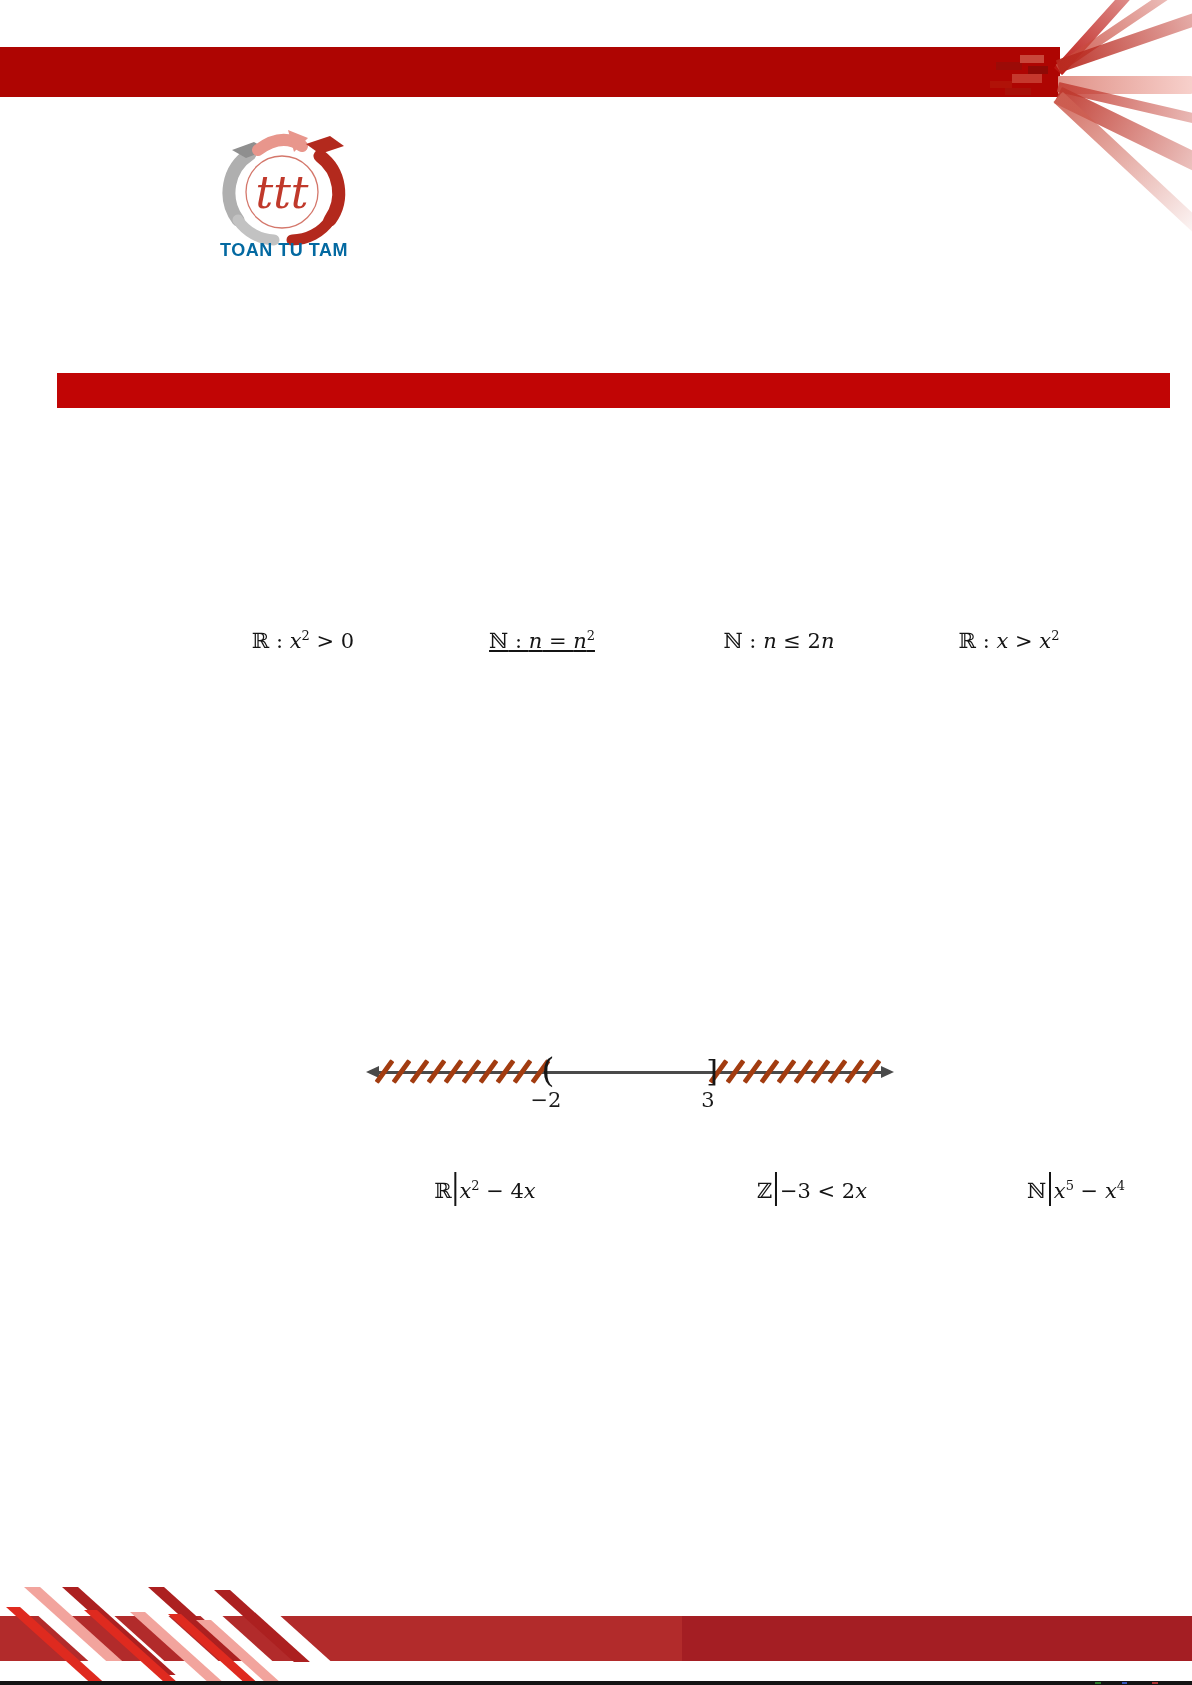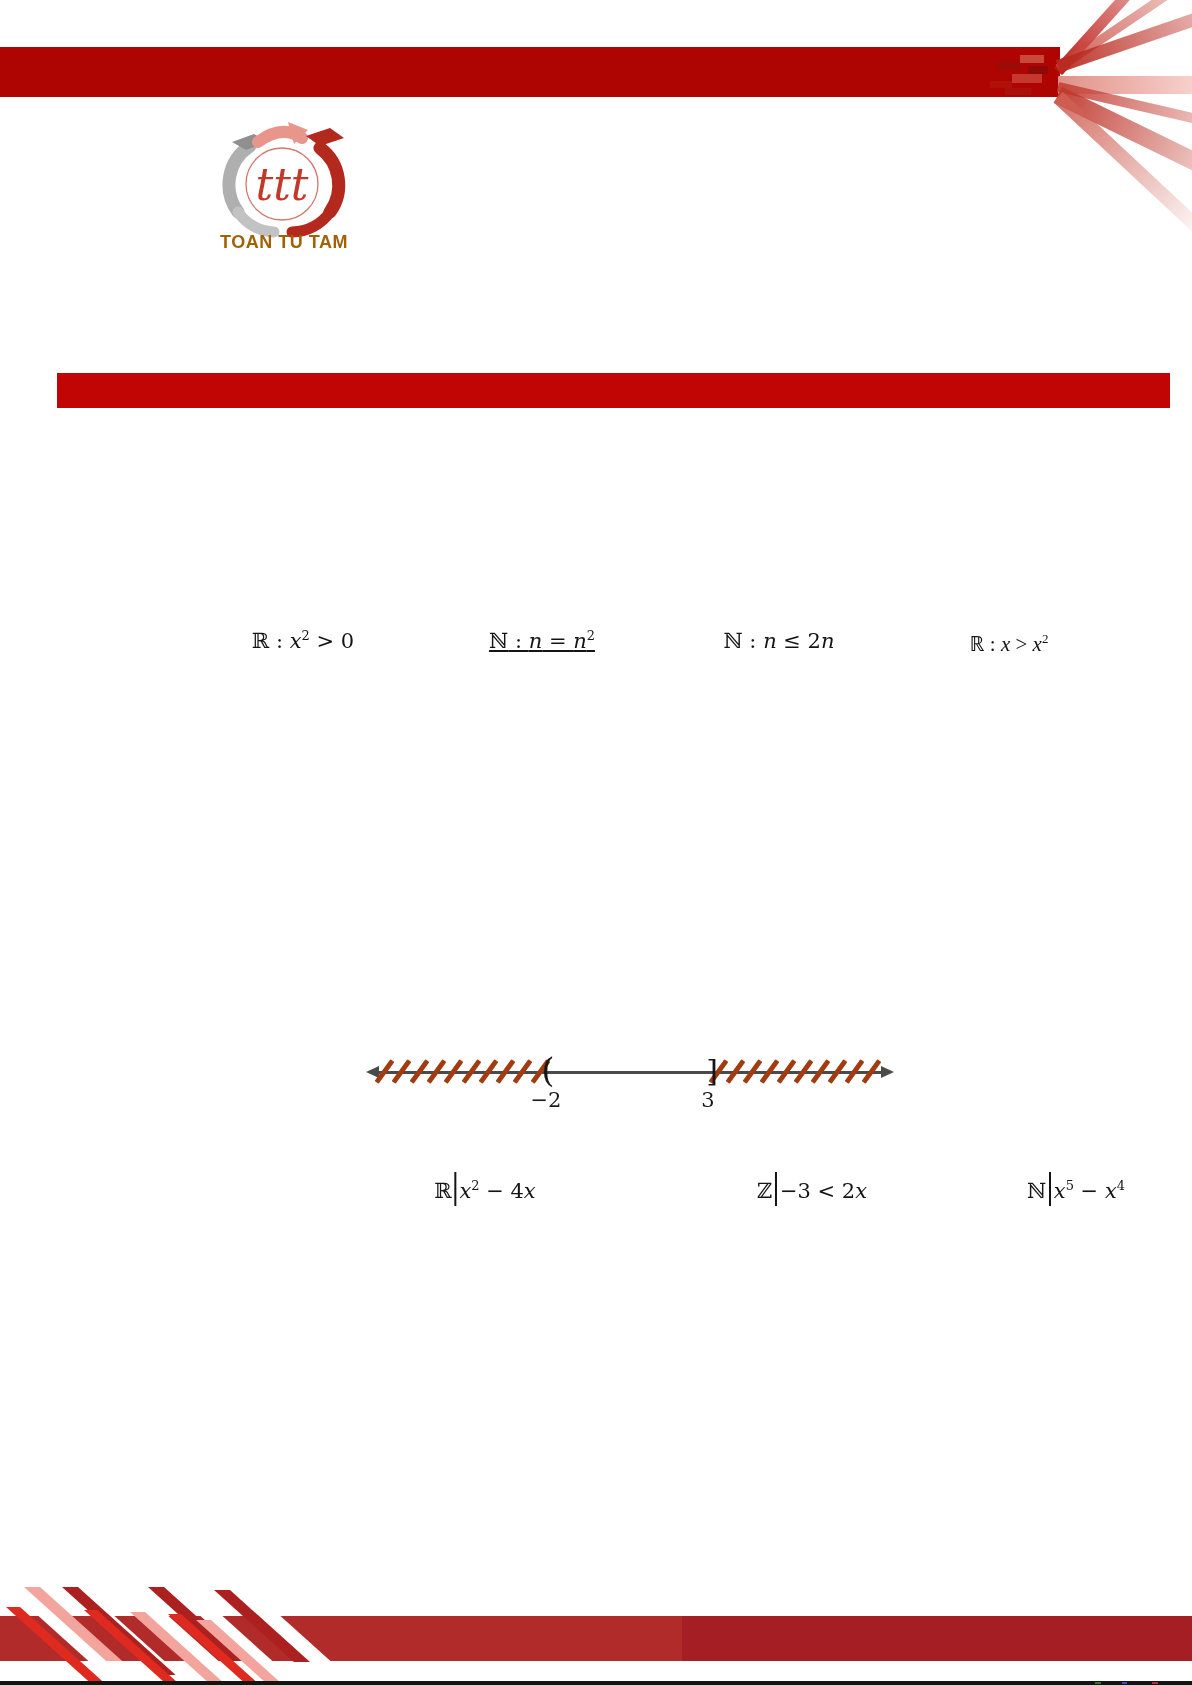--- a/index.html
+++ b/index.html
@@ -6,21 +6,21 @@
   .page{position:relative;width:1192px;height:1685px;background:#fff;overflow:hidden;
         font-family:"Liberation Sans",sans-serif;margin:0 auto;}
   .abs{position:absolute;}
 
   
   .header-bar{left:0;top:47px;width:1060px;height:50px;}
   .ray{position:absolute;transform-origin:left center;border-radius:1px;}
   .step{position:absolute;}
 
   
-  .logo-wrap{left:202px;top:120px;width:164px;height:140px;}
+  .logo-wrap{left:202px;top:128px;width:164px;height:140px;}
   .logo-wordmark{position:absolute;left:0;top:112px;width:164px;text-align:center;
         font-weight:bold;font-size:18px;letter-spacing:.5px;
         font-family:"Liberation Sans",sans-serif;}
 
   
   .banner{left:57px;top:373px;width:1113px;height:35px;}
 
   
   .eq{position:absolute;transform:translateX(-50%);white-space:nowrap;
       font-family:"DejaVu Serif","DejaVu Sans",serif;font-size:21px;color:#141414;}
@@ -81,30 +81,30 @@
       <polygon points="30,22 52,14 66,22 44,30" fill="#8F8F8F"></polygon>
 
       <path d="M56,22 Q80,4 100,18" stroke="#E8968C" stroke-width="12" fill="none" stroke-linecap="round"></path>
       <polygon points="86,2 106,10 92,24" fill="#E8968C"></polygon>
 
       <path d="M118,28 A46,46 0 0 1 128,92" stroke="#B3291D" stroke-width="13" fill="none" stroke-linecap="round"></path>
       <path d="M128,92 A46,46 0 0 1 90,112" stroke="#B3291D" stroke-width="11" fill="none" stroke-linecap="round"></path>
       <polygon points="104,16 128,8 142,18 118,26" fill="#B3291D"></polygon>
       <text x="80" y="80" font-size="44" font-style="italic" text-anchor="middle" font-family="DejaVu Serif, serif" fill="#C0392B" id="logo-monogram">ttt</text>
     </svg>
-    <div class="logo-wordmark" style="color: #a16207;">TOAN TU TAM</div>
+    <div class="logo-wordmark" style="color: #0369a1;">TOAN TU TAM</div>
   </div>
 
   <div class="abs banner" style="background: rgb(193, 5, 5);"></div>
 
   <div>
     <div class="eq" style="left:303px;top:629px;"><span class="tok-bb">ℝ</span><span class="tok-txt"> : </span><span class="tok-it">x</span><sup>2</sup><span class="tok-txt"> &gt; 0</span></div>
     <div class="eq" style="left:542px;top:629px;text-decoration:underline;"><span class="tok-bb">ℕ</span><span class="tok-txt"> : </span><span class="tok-it">n</span><span class="tok-txt"> = </span><span class="tok-it">n</span><sup>2</sup></div>
     <div class="eq" style="left:779px;top:629px;"><span class="tok-bb">ℕ</span><span class="tok-txt"> : </span><span class="tok-it">n</span><span class="tok-txt"> ≤ 2</span><span class="tok-it">n</span></div>
-    <div class="eq" style="left:1009px;top:629px;font-family:Liberation Serif, serif;"><span class="tok-bb">ℝ</span><span class="tok-txt"> : </span><span class="tok-it">x</span><span class="tok-txt"> &gt; </span><span class="tok-it">x</span><sup>2</sup></div>
+    <div class="eq" style="left:1009px;top:629px;"><span class="tok-bb">ℝ</span><span class="tok-txt"> : </span><span class="tok-it">x</span><span class="tok-txt"> &gt; </span><span class="tok-it">x</span><sup>2</sup></div>
   </div>
 
   <div>
     <div class="abs nl-line" style="left: 378px; top: 1071px; width: 506px; background: rgb(74, 74, 74);"></div>
     <div class="abs nl-arrow" style="left:366px;top:1066px;border-right:13px solid #4A4A4A;"></div>
     <div class="abs nl-arrow" style="left:881px;top:1066px;border-left:13px solid #4A4A4A;"></div>
     <div id="hatch-left">
         <div class="hatch" style="left: 382px; top: 1058px; background: rgb(162, 60, 16);"></div>
         <div class="hatch" style="left: 399.3px; top: 1058px; background: rgb(162, 60, 16);"></div>
         <div class="hatch" style="left: 416.6px; top: 1058px; background: rgb(162, 60, 16);"></div>

